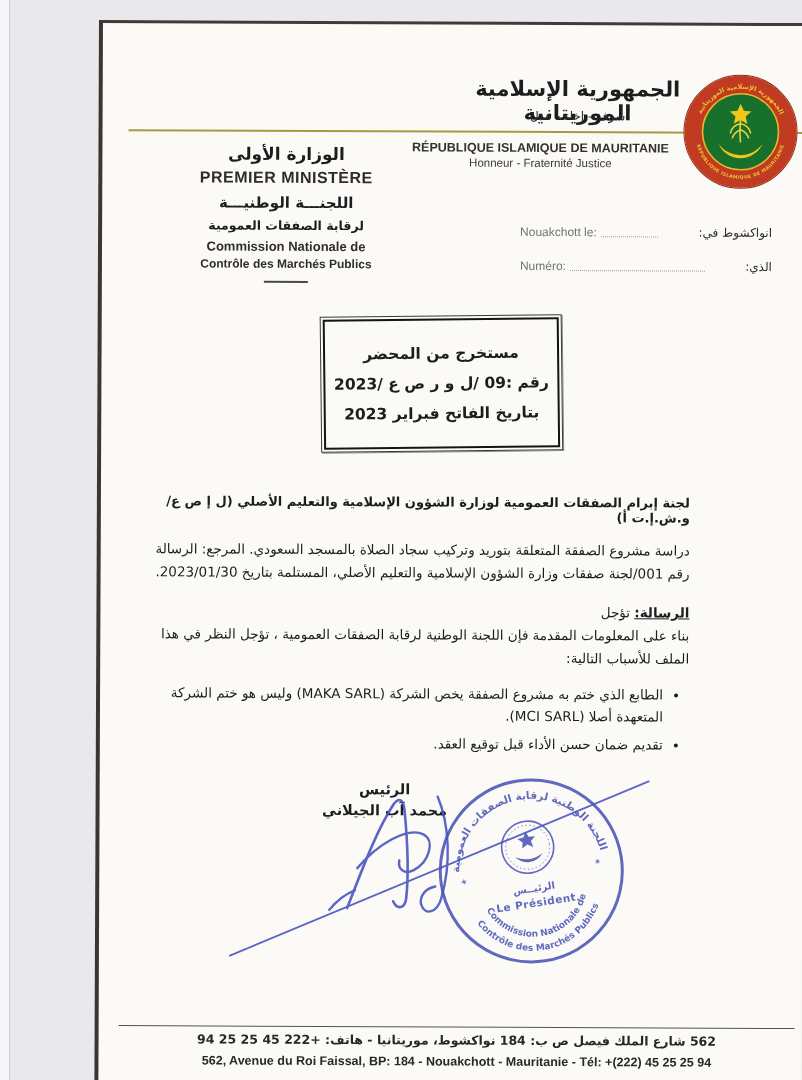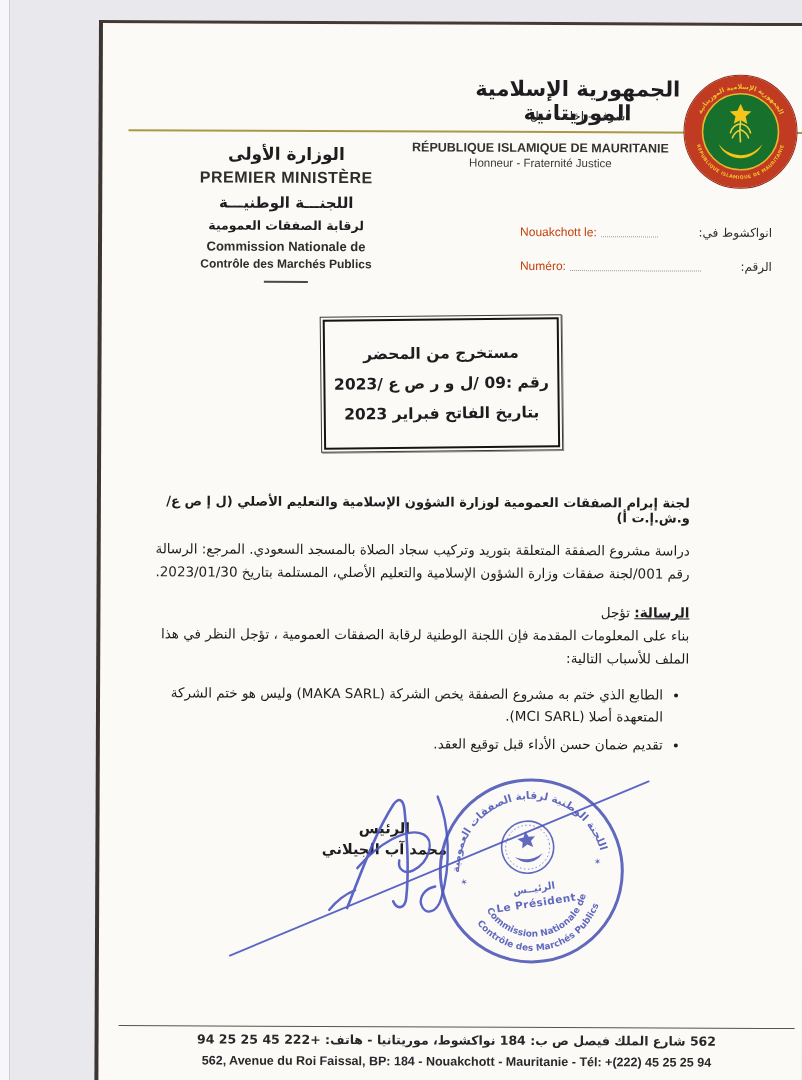--- a/index.html
+++ b/index.html
@@ -28,21 +28,21 @@
   .lh{left:64px;width:240px;text-align:center;}
   .lh-ar1{top:120px;font-size:17px;font-weight:bold;direction:rtl;}
   .lh-fr1{top:145px;font-size:16px;font-weight:bold;font-family:"Liberation Sans",sans-serif;letter-spacing:.5px;color:#2e2d2a;}
   .lh-ar2{top:170px;font-size:15px;font-weight:bold;direction:rtl;}
   .lh-ar3{top:194px;font-size:12.5px;font-weight:bold;direction:rtl;}
   .lh-fr2{top:215px;font-size:13px;font-weight:bold;font-family:"Liberation Sans",sans-serif;color:#2e2d2a;}
   .lh-fr3{top:233px;font-size:12px;font-weight:bold;font-family:"Liberation Sans",sans-serif;color:#2e2d2a;}
   .lh-dash{left:162px;top:257px;width:44px;height:1.5px;background:#4a4946;}
   
   .frow{left:418px;width:252px;height:18px;display:flex;align-items:flex-end;font-size:12px;}
-  .frow .lbl{font-family:"Liberation Sans",sans-serif;color:#c2410c;white-space:nowrap;}
+  .frow .lbl{font-family:"Liberation Sans",sans-serif;color:#737373;white-space:nowrap;}
   .frow .dots{flex:1;border-bottom:1.5px dotted #9a9893;margin:0 4px 2px 4px;}
   .frow .albl{direction:rtl;white-space:nowrap;color:#2c2b29;margin-left:36px;}
   .row1{top:196px;} .row2{top:230px;}
   
   .xbox{
     left:219px;top:291px;width:236px;height:130px;
     border:1.5px solid #3a3a3a;padding:2px;background:#fbfaf7;
     transform:rotate(-0.9deg);
     box-shadow:1px 1px 0 #8a8a8a;
   }
@@ -55,21 +55,21 @@
   
   .body-txt{left:52px;width:537px;direction:rtl;text-align:right;}
   .p1{top:470px;font-size:13px;font-weight:bold;}
   .p2{top:514px;font-size:13.5px;line-height:23px;}
   .p3{top:576px;font-size:13.5px;line-height:23px;}
   .p3 .u{font-weight:bold;text-decoration:underline;}
   .reasons{top:658px;font-size:13.5px;line-height:22px;}
   .reasons ul{margin:0;padding:0 26px 0 0;}
   .reasons li{margin-bottom:6px;}
   
-  .sig-block{left:200px;top:794px;width:170px;text-align:center;direction:rtl;font-weight:bold;font-size:14.5px;line-height:21px;}
+  .sig-block{left:200px;top:755px;width:170px;text-align:center;direction:rtl;font-weight:bold;font-size:14.5px;line-height:21px;}
   .stamp{left:332px;top:746px;width:200px;height:200px;transform:rotate(-9deg);opacity:.85;}
   .sig-ink{left:110px;top:736px;width:560px;height:230px;}
   
   .foot-rule{left:20px;top:1002px;width:676px;height:1px;background:#55534f;}
   .foot-ar{left:20px;top:1008px;width:676px;text-align:center;direction:rtl;font-size:12.5px;font-weight:bold;color:#28272a;}
   .foot-fr{left:20px;top:1030px;width:676px;text-align:center;font-size:12.5px;font-weight:bold;font-family:"Liberation Sans",sans-serif;color:#28272a;}
 </style>
 </head>
 <body>
 
@@ -113,21 +113,21 @@
   <div class="abs lh-dash"></div>
 
   <div class="abs frow row1">
     <span class="lbl">Nouakchott le:</span>
     <span class="dots"></span>
     <span class="albl">انواكشوط في:</span>
   </div>
   <div class="abs frow row2">
     <span class="lbl">Numéro:</span>
     <span class="dots"></span>
-    <span class="albl">الرقم:</span>
+    <span class="albl">الذي:</span>
   </div>
 
   <div class="abs xbox">
     <div class="xbox-inner">
       <div>مستخرج من المحضر</div>
       <div>رقم :09 /ل و ر ص ع /2023</div>
       <div>بتاريخ الفاتح فبراير 2023</div>
     </div>
   </div>
 

